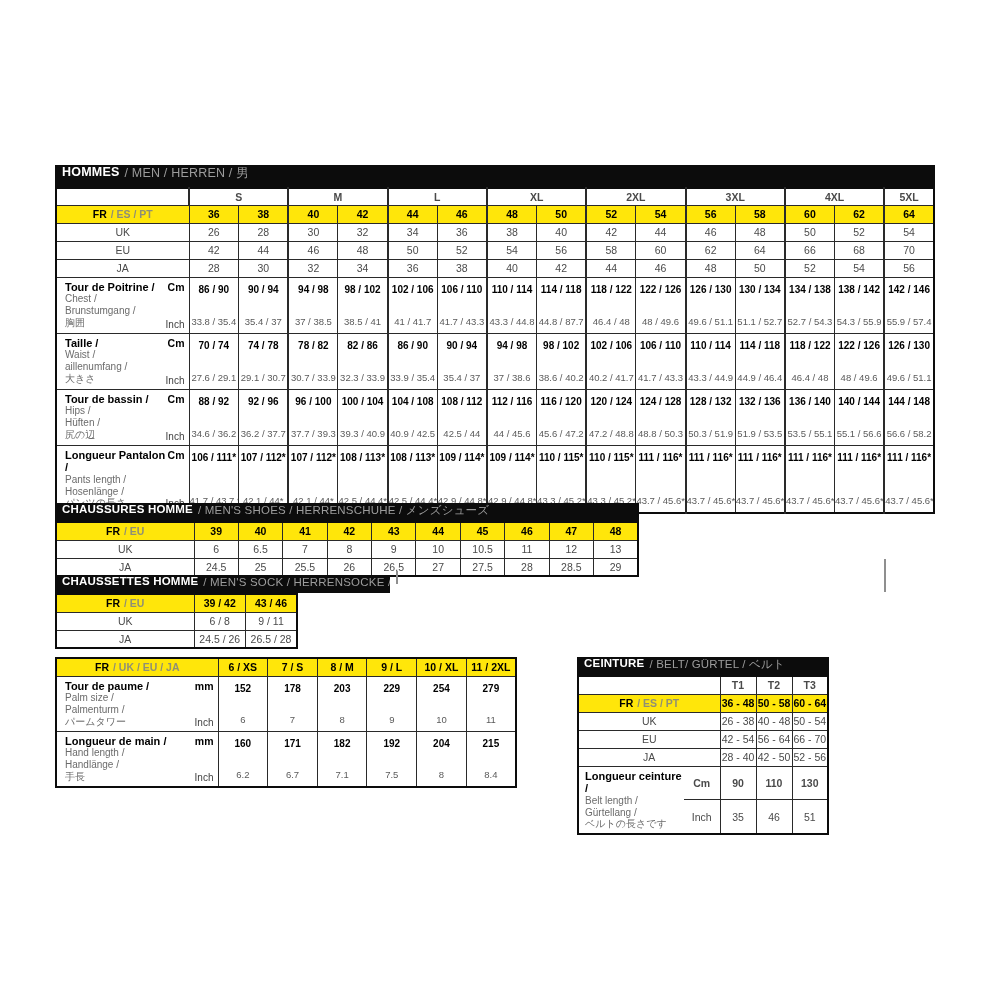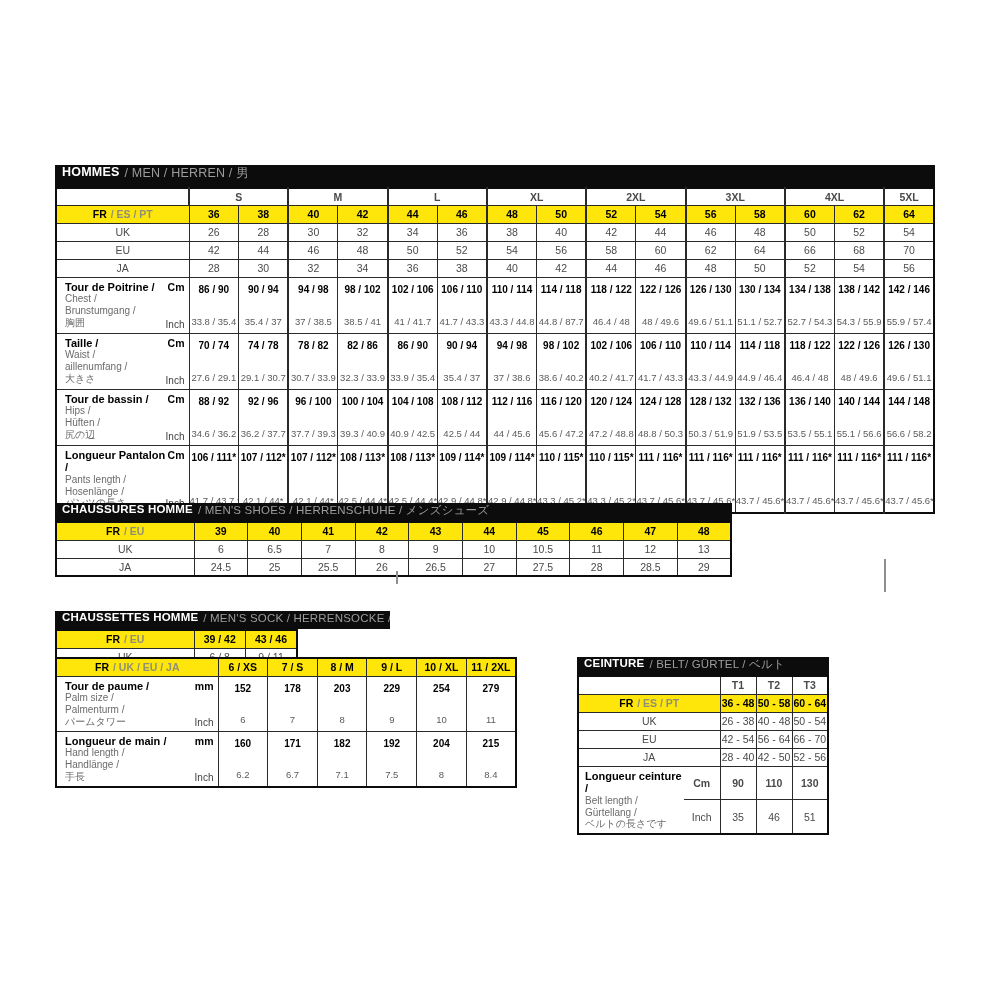--- a/index.html
+++ b/index.html
@@ -596,21 +596,21 @@
             <div class="pair">
               <div class="cmv">111 / 116*</div>
               <div class="inv">43.7 / 45.6*</div>
             </div>
           </td>
         </tr>
   </tbody>
     </table>
 </div>
 
-<div class="panel" style="left:55px; top:503px; width:677px;">
+<div class="panel" style="left:55px; top:503px; width:584px;">
   <div class="bar" style="height:18px;">
     <span class="bt">CHAUSSURES HOMME</span>
     <span class="bm">/ MEN'S SHOES / HERRENSCHUHE / メンズシューズ</span>
   </div>
   <table class="tbl">
     <colgroup>
       <col style="width:138px;">
         <col>
         <col>
         <col>
@@ -660,21 +660,21 @@
           <td>27.5</td>
           <td>28</td>
           <td>28.5</td>
           <td>29</td>
         </tr>
   </tbody>
     </table>
 </div>
 
 <div class="panel" style="left:55px; top:575px; width:335px;">
-  <div class="bar" style="height:18px; width:335px;margin-top:36px;">
+  <div class="bar" style="height:18px; width:335px;">
     <span class="bt">CHAUSSETTES HOMME</span>
     <span class="bm">/ MEN'S SOCK / HERRENSOCKE / メンズソックス</span>
   </div>
   <table class="tbl" style="width:243px;">
     <colgroup>
       <col style="width:138px;">
         <col>
         <col>
     </colgroup>
     <tbody>

